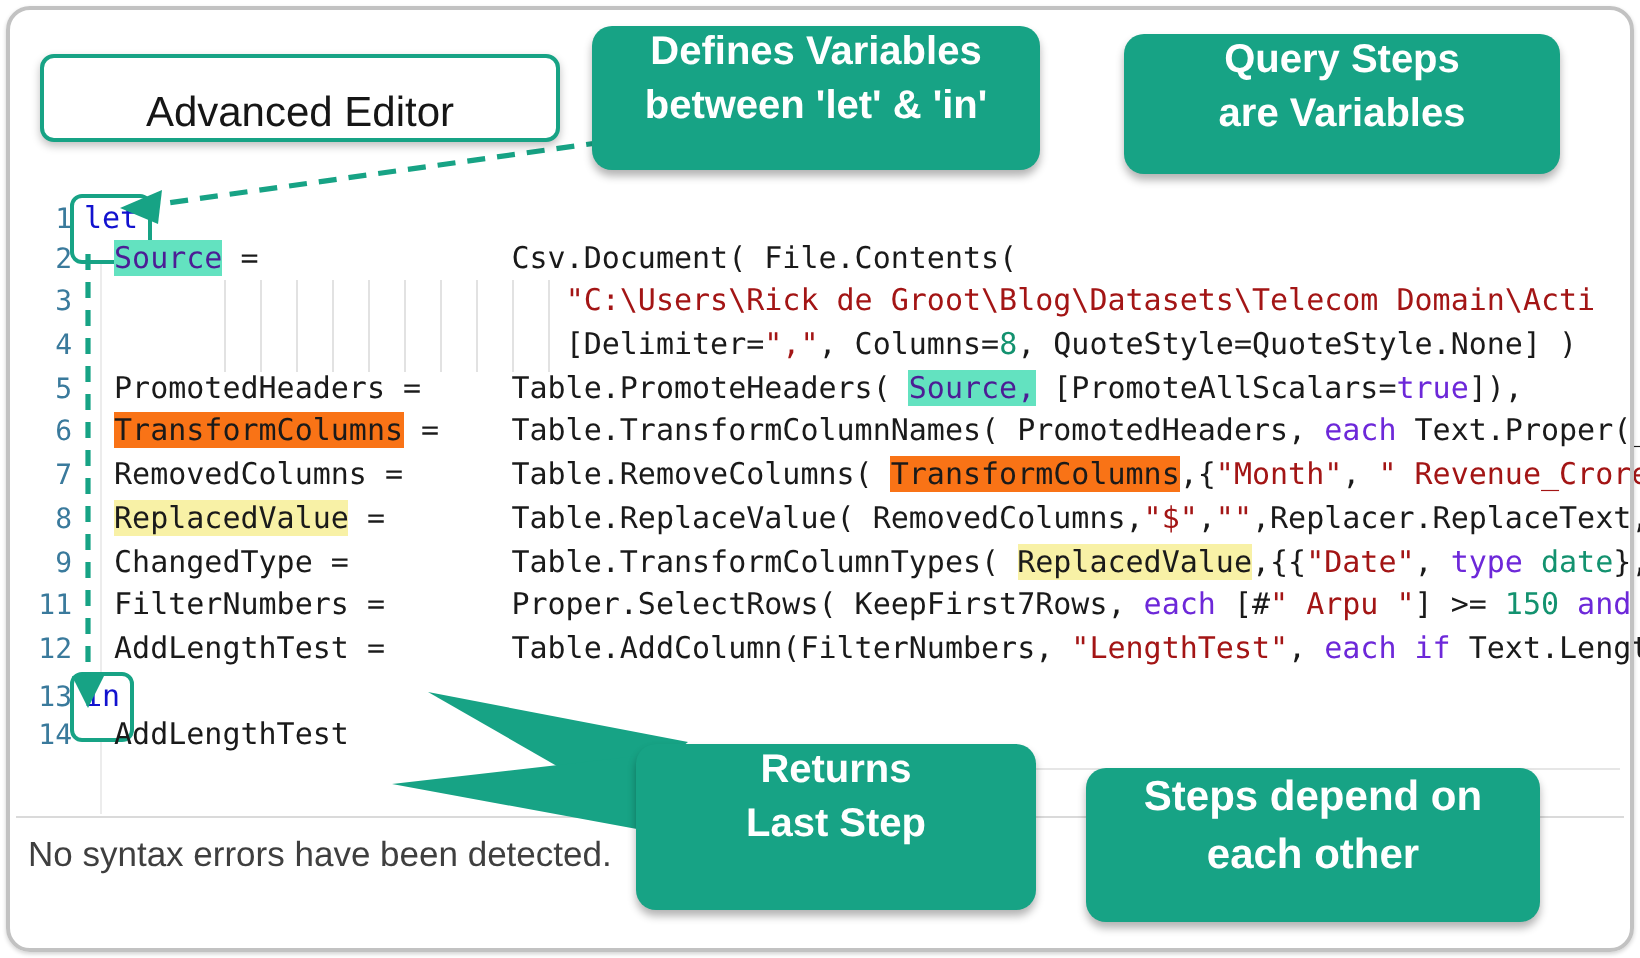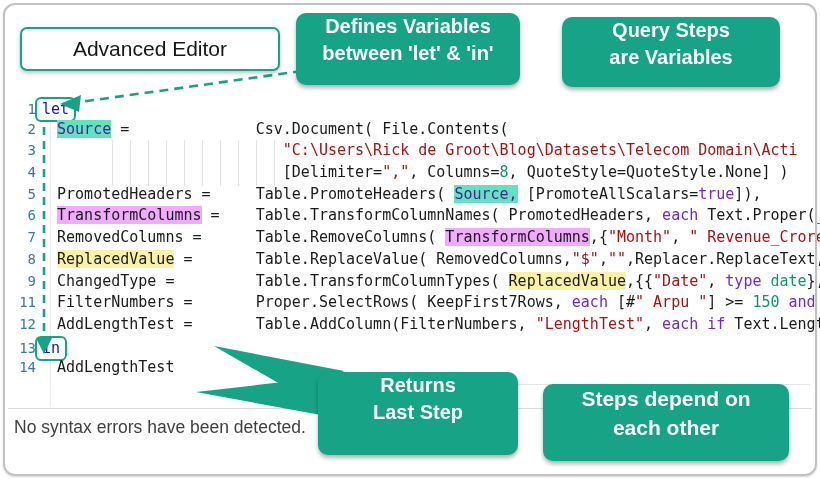--- a/index.html
+++ b/index.html
@@ -4,51 +4,51 @@
 <style>
   html,body{margin:0;padding:0}
   body{width:820px;height:479px;background:#fff;position:relative;overflow:hidden;
        font-family:"Liberation Sans",sans-serif}
   .frame{position:absolute;inset:3px;border:2px solid #c2c2c2;border-radius:12px;
          box-shadow:0 1px 2px rgba(0,0,0,.18);pointer-events:none;z-index:8}
 
   
   .title-box{position:absolute;left:20px;top:27px;width:256px;height:40px;background:#fff;
              border:2px solid #17a385;border-radius:7px;box-shadow:0 2px 4px rgba(0,0,0,.25);
-             display:flex;align-items:center;justify-content:center;z-index:6}
+             display:flex;align-items:flex-end;justify-content:center;z-index:6}
   .title-box span{font-size:21px;color:#161616}
 
   
   .callout{position:absolute;background:#17a385;border-radius:10px;color:#fff;
            font-weight:bold;text-align:center;z-index:6;
            box-shadow:0 3px 4px rgba(0,0,0,.3);display:flex;flex-direction:column;
            }
   .callout span{display:block;line-height:27px;font-size:20px}
   .co-defines{left:296px;top:13px;width:224px;height:72px}
   .co-query{left:562px;top:17px;width:218px;height:70px}
   .co-returns{left:318px;top:372px;width:200px;height:83px}
-  .co-depend{left:543px;top:384px;width:246px;height:77px}
+  .co-depend{left:543px;top:384px;width:227px;height:77px}
   .co-depend span{font-size:21px;line-height:29px}
 
   
   .editor{position:absolute;left:0;top:97px;width:820px;z-index:2}
   .code-row{white-space:pre;height:21.7px;font-family:"DejaVu Sans Mono",monospace;
             font-size:15px;line-height:21.7px}
   .ln{display:inline-block;width:36px;text-align:right;padding-right:2px;color:#3a7a9c;
       font-size:14px}
   .codetext{margin-left:10px}
   .tp{color:#1a1a1a}
   .tk{color:#6d28d9}
   .ts{color:#a31515}
   .tn{color:#13926f}
   .ht{background:#63e2c0;color:#4c1d95}
-  .hp{background:#f0abfc;color:#1a1a1a}
+  .hp{background:#f97316;color:#1a1a1a}
   .hy{background:#f8f1a6;color:#1a1a1a}
   .kb{display:inline-block;border:2px solid #17a385;border-radius:6px;background:#fff;
-      color:#1212cf;padding:0 5px 1px;margin-left:-13px;line-height:20px}
+      color:#1212cf;padding:0 5px 11px;margin-left:-13px;line-height:20px}
 
   .gsep{position:absolute;left:50px;top:99px;width:1px;height:308px;background:#ececec;z-index:1}
   .iguide{position:absolute;top:140px;height:46px;width:1px;background:#e2e2e2;z-index:1}
   .hline{position:absolute;height:0;border-top:1px solid #dadada;z-index:1}
   .hl-bottom{left:8px;right:8px;top:408px}
   .hl-right{left:518px;right:10px;top:384px;border-top-color:#e6e6e6}
 
   .status{position:absolute;left:14px;top:417px;font-size:17.5px;color:#3f3f3f;z-index:2}
 
   .overlay{position:absolute;left:0;top:0;z-index:5;pointer-events:none}

